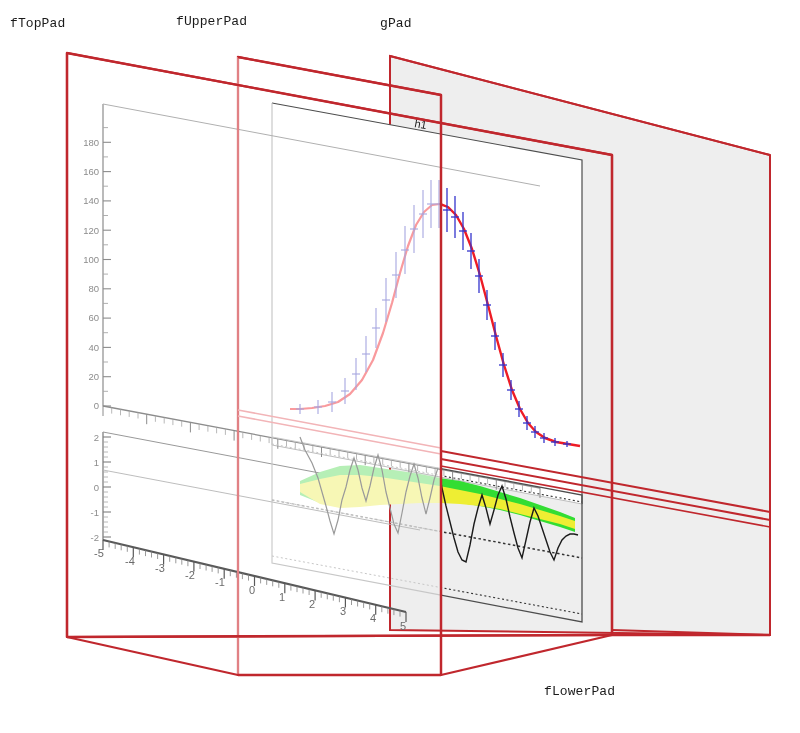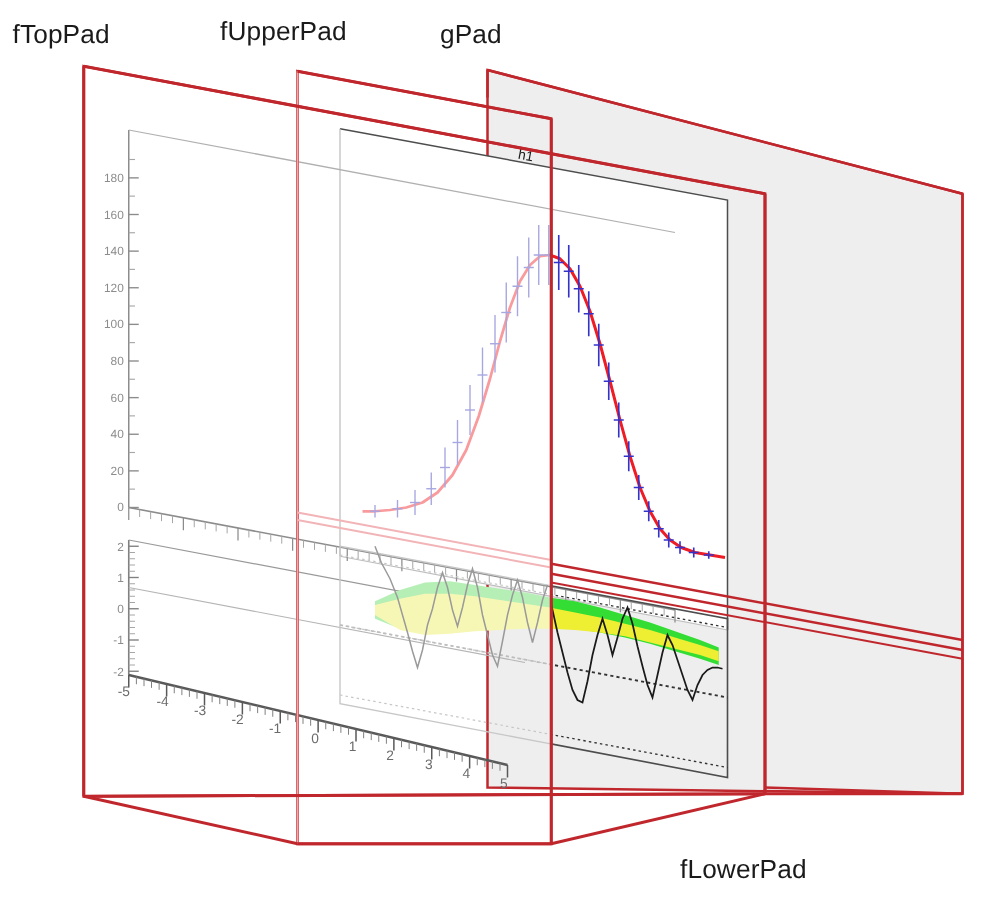--- a/index.html
+++ b/index.html
@@ -1,22 +1,22 @@
 <!DOCTYPE html>
 <html><head>
 <meta charset="utf-8">
 <style>
   html,body{margin:0;padding:0;background:#ffffff;}
   body{width:800px;height:733px;font-family:"Liberation Sans",sans-serif;overflow:hidden;}
   #stage{position:relative;width:800px;height:733px;background:#fff;}
   #canvas{position:absolute;left:0;top:0;width:800px;height:733px;}
-  .lbl{position:absolute;font-family:Liberation Sans, sans-serif;font-size:21px;color:#1a1a1a;white-space:nowrap;letter-spacing:.1px;}
+  .lbl{position:absolute;font-family:Liberation Mono, monospace;font-size:13px;color:#1a1a1a;white-space:nowrap;letter-spacing:.1px;}
   #lbl-ftoppad{left:10px;top:16px;}
   #lbl-fupperpad{left:176px;top:14px;}
-  #lbl-gpad{left:352px;top:16px;}
+  #lbl-gpad{left:380px;top:16px;}
   #lbl-flowerpad{left:544px;top:684px;}
 </style>
 </head>
 <body>
 
 <div id="stage">
 
   <svg id="canvas" viewBox="0 0 800 733">
     <defs>
 

